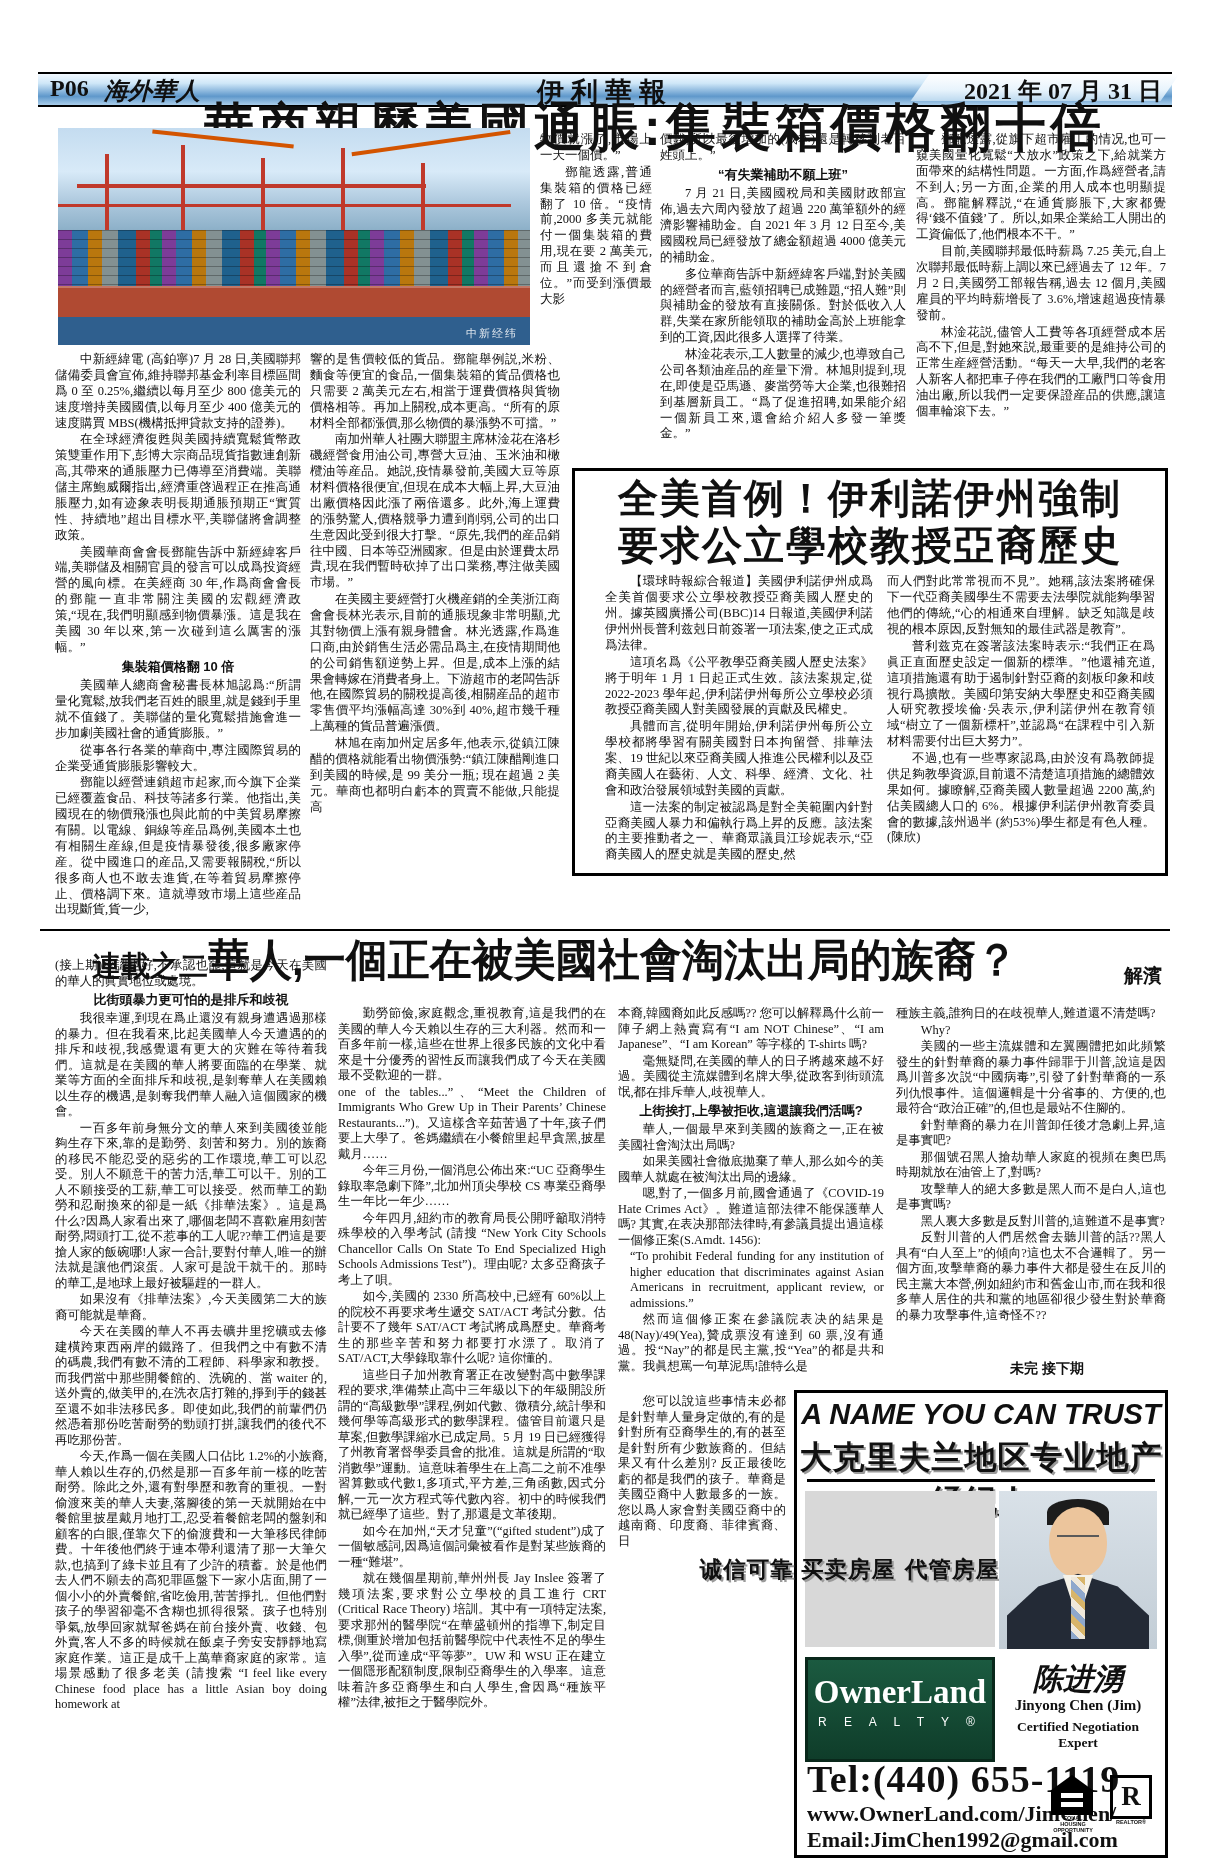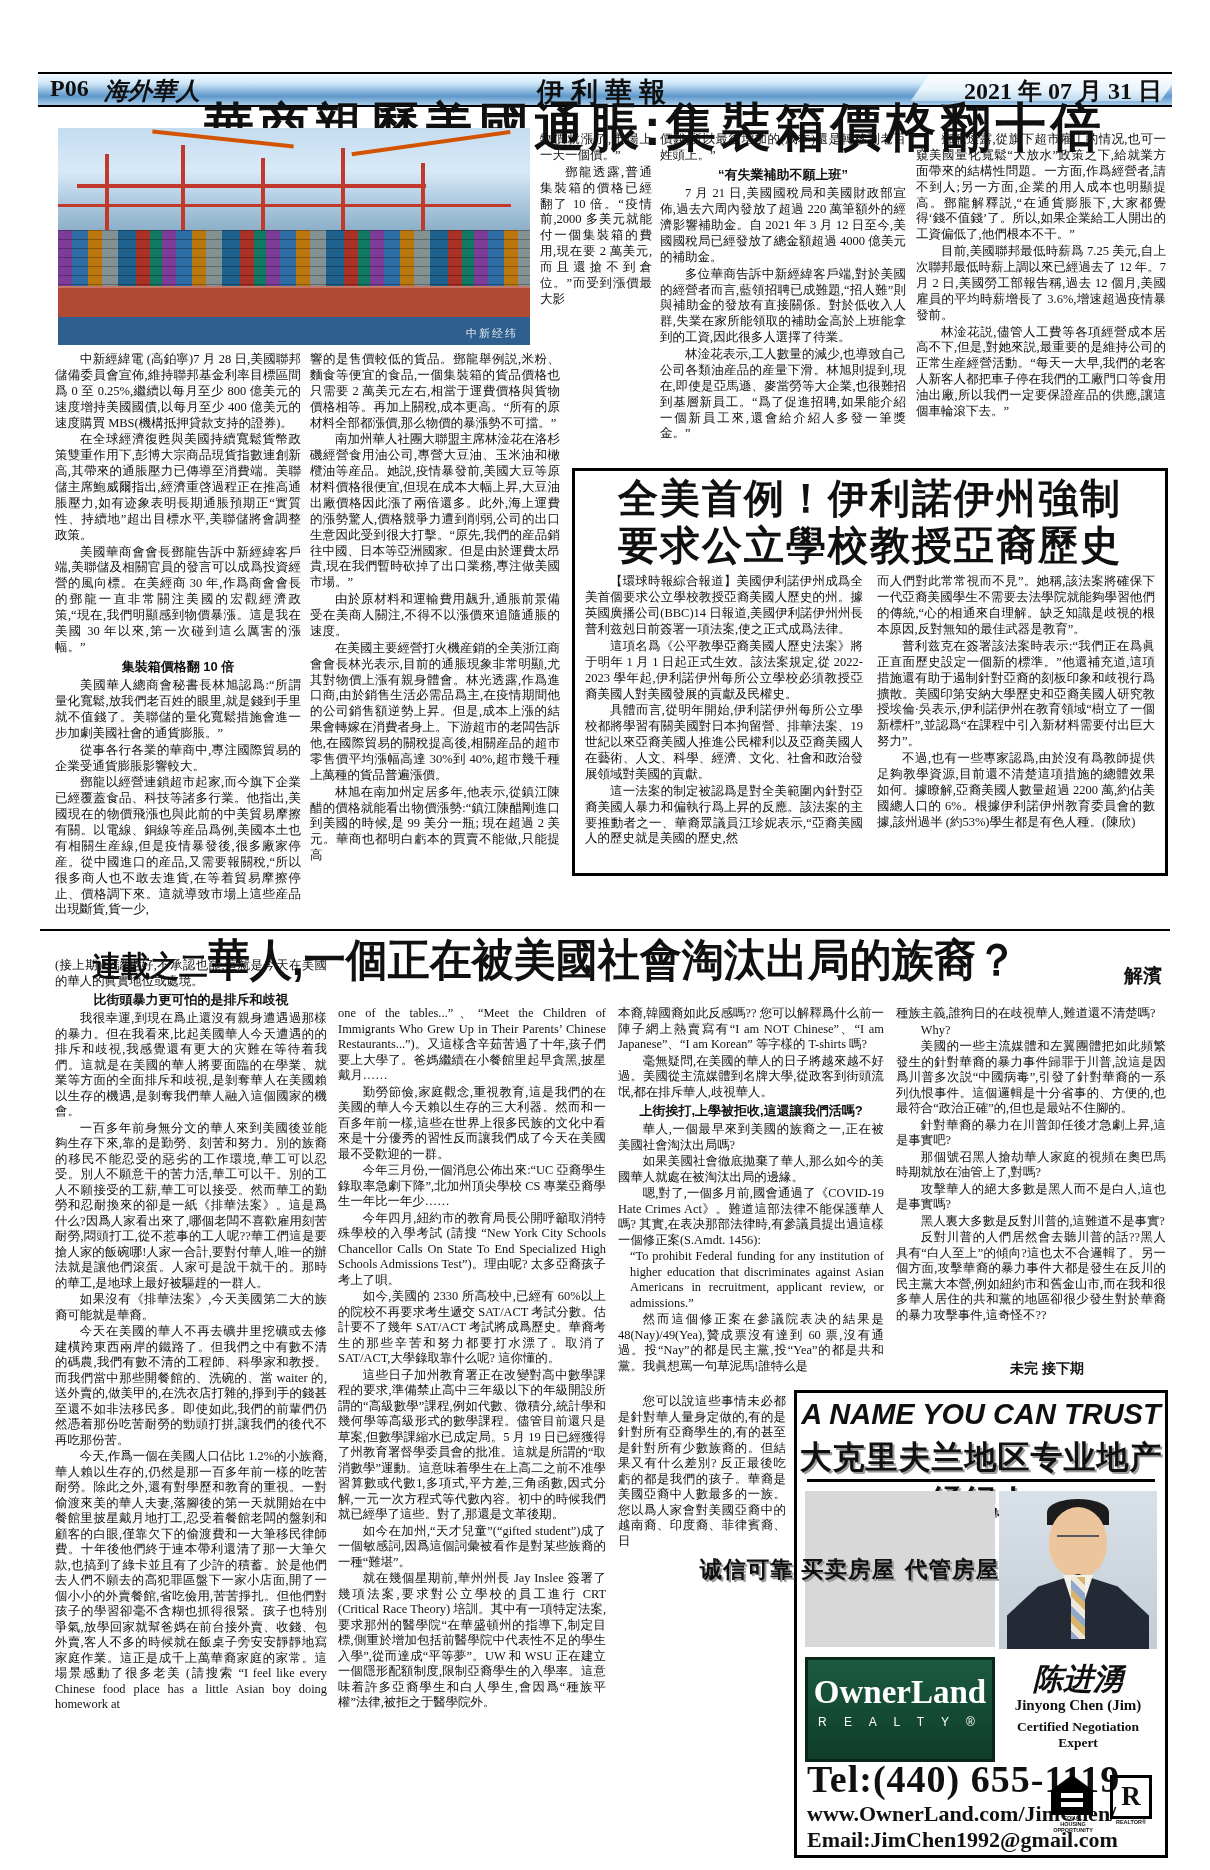--- a/index.html
+++ b/index.html
@@ -36,21 +36,21 @@
   #fg1{position:absolute;left:0;bottom:13%;width:100%;height:14%;background:#b04a32;
     box-shadow:inset 0 2px 0 rgba(255,255,255,.25);}
   #fg2{position:absolute;left:0;bottom:0;width:100%;height:13%;background:#2f5f8e;}
   .ridges{background-image:repeating-linear-gradient(90deg,rgba(0,0,0,.22) 0 2px,transparent 2px 9px);}
   #wmark{position:absolute;right:12px;bottom:4px;color:#ffffff;opacity:.85;font-size:11px;letter-spacing:2px;}
   
   #a2box{left:572px;top:468px;width:596px;height:408px;border:3px solid #000;background:#fff;
          padding:4px 10px;box-sizing:border-box;}
   .a2h{text-align:center;font-weight:900;font-size:40px;line-height:1.18;letter-spacing:2px;
        font-family:"Liberation Sans","DejaVu Sans",sans-serif;}
-  #a2cols{display:flex;gap:14px;margin-top:5px;}
+  #a2cols{display:flex;gap:14px;margin-top:5px;margin-left:20px;}
   #a2cols .col{width:50%;height:292px;font-size:12.5px;}
   
   #rule3{left:40px;top:929px;width:1130px;height:2px;background:#000;}
   #a3label{left:92px;top:947px;font-size:29px;font-weight:900;}
   #a3head{left:208px;top:931px;width:900px;font-size:42px;font-weight:900;white-space:nowrap;transform:scaleY(1.05);transform-origin:top left;}
   #a3author{left:1124px;top:963px;font-size:19px;font-weight:900;}
   
   #adbox{left:794px;top:1390px;width:374px;height:468px;border:3px solid #000;background:#fff;box-sizing:border-box;}
   #adbanner{left:0;right:0;top:5px;text-align:center;font-style:italic;font-weight:900;font-size:29px;letter-spacing:0px;}
   #adsub{left:0;right:0;top:43px;text-align:center;font-weight:900;font-size:32px;letter-spacing:1px;
@@ -137,21 +137,20 @@
       <p class="blk p">在全球經濟復甦與美國持續寬鬆貨幣政策雙重作用下,彭博大宗商品現貨指數連創新高,其帶來的通脹壓力已傳導至消費端。美聯儲主席鮑威爾指出,經濟重啓過程正在推高通脹壓力,如有迹象表明長期通脹預期正“實質性、持續地”超出目標水平,美聯儲將會調整政策。</p>
       <p class="blk p">美國華商會會長鄧龍告訴中新經緯客戶端,美聯儲及相關官員的發言可以成爲投資經營的風向標。在美經商 30 年,作爲商會會長的鄧龍一直非常關注美國的宏觀經濟政策,“現在,我們明顯感到物價暴漲。這是我在美國 30 年以來,第一次碰到這么厲害的漲幅。”</p>
       <p class="blk h">集裝箱價格翻 10 倍</p>
       <p class="blk p">美國華人總商會秘書長林旭認爲:“所謂量化寬鬆,放我們老百姓的眼里,就是錢到手里就不值錢了。美聯儲的量化寬鬆措施會進一步加劇美國社會的通貨膨脹。”</p>
       <p class="blk p">從事各行各業的華商中,專注國際貿易的企業受通貨膨脹影響較大。</p>
       <p class="blk p">鄧龍以經營連鎖超市起家,而今旗下企業已經覆蓋食品、科技等諸多行業。他指出,美國現在的物價飛漲也與此前的中美貿易摩擦有關。以電線、銅線等産品爲例,美國本土也有相關生産線,但是疫情暴發後,很多廠家停産。從中國進口的産品,又需要報關稅,“所以很多商人也不敢去進貨,在等着貿易摩擦停止、價格調下來。這就導致市場上這些産品出現斷貨,貨一少,</p>
     </div>
   <div class="abs col" style="left:310px;top:352px;width:250px;height:528px;">
       <p class="blk c">響的是售價較低的貨品。鄧龍舉例説,米粉、麵食等便宜的食品,一個集裝箱的貨品價格也只需要 2 萬美元左右,相當于運費價格與貨物價格相等。再加上關稅,成本更高。“所有的原材料全部都漲價,那么物價的暴漲勢不可擋。”</p>
       <p class="blk p">南加州華人社團大聯盟主席林淦花在洛杉磯經營食用油公司,專營大豆油、玉米油和橄欖油等産品。她説,疫情暴發前,美國大豆等原材料價格很便宜,但現在成本大幅上昇,大豆油出廠價格因此漲了兩倍還多。此外,海上運費的漲勢驚人,價格競爭力遭到削弱,公司的出口生意因此受到很大打擊。“原先,我們的産品銷往中國、日本等亞洲國家。但是由於運費太昂貴,現在我們暫時砍掉了出口業務,專注做美國市場。”</p>
-      <p class="blk p">由於原材料和運輸費用飆升,通脹前景備受在美商人關注,不得不以漲價來追隨通脹的速度。</p>
       <p class="blk p">在美國主要經營打火機産銷的全美浙江商會會長林光表示,目前的通脹現象非常明顯,尤其對物價上漲有親身體會。林光透露,作爲進口商,由於銷售生活必需品爲主,在疫情期間他的公司銷售額逆勢上昇。但是,成本上漲的結果會轉嫁在消費者身上。下游超市的老闆告訴他,在國際貿易的關稅提高後,相關産品的超市零售價平均漲幅高達 30%到 40%,超市幾千種上萬種的貨品普遍漲價。</p>
       <p class="blk p">林旭在南加州定居多年,他表示,從鎮江陳醋的價格就能看出物價漲勢:“鎮江陳醋剛進口到美國的時候,是 99 美分一瓶; 現在超過 2 美元。華商也都明白虧本的買賣不能做,只能提高</p>
     </div>
 
   <div class="abs" id="a2box">
     <div class="a2h">全美首例！伊利諾伊州強制</div>
     <div class="a2h">要求公立學校教授亞裔歷史</div>
     <div id="a2cols">
       <div class="col">
           <p class="blk p">【環球時報綜合報道】美國伊利諾伊州成爲全美首個要求公立學校教授亞裔美國人歷史的州。據英國廣播公司(BBC)14 日報道,美國伊利諾伊州州長普利兹剋日前簽署一項法案,使之正式成爲法律。</p>
@@ -175,22 +174,22 @@
   <div class="abs col col3" style="left:55px;top:958px;width:272px;height:848px;">
       <p class="blk c">(接上期)承認也好,不承認也罷,這就是今天在美國的華人的眞實地位或處境。</p>
       <p class="blk h">比街頭暴力更可怕的是排斥和歧視</p>
       <p class="blk p">我很幸運,到現在爲止還沒有親身遭遇過那樣的暴力。但在我看來,比起美國華人今天遭遇的的排斥和歧視,我感覺還有更大的灾難在等待着我們。這就是在美國的華人將要面臨的在學業、就業等方面的全面排斥和歧視,是剝奪華人在美國賴以生存的機遇,是剝奪我們華人融入這個國家的機會。</p>
       <p class="blk p">一百多年前身無分文的華人來到美國後並能夠生存下來,靠的是勤勞、刻苦和努力。別的族裔的移民不能忍受的惡劣的工作環境,華工可以忍受。別人不願意干的苦力活,華工可以干。別的工人不願接受的工薪,華工可以接受。然而華工的勤勞和忍耐換來的卻是一紙《排華法案》。這是爲什么?因爲人家看出來了,哪個老闆不喜歡雇用刻苦耐勞,悶頭打工,從不惹事的工人呢??華工們這是要搶人家的飯碗哪!人家一合計,要對付華人,唯一的辦法就是讓他們滾蛋。人家可是說干就干的。那時的華工,是地球上最好被驅趕的一群人。</p>
       <p class="blk p">如果沒有《排華法案》,今天美國第二大的族裔可能就是華裔。</p>
       <p class="blk p">今天在美國的華人不再去礦井里挖礦或去修建橫跨東西兩岸的鐵路了。但我們之中有數不清的碼農,我們有數不清的工程師、科學家和教授。而我們當中那些開餐館的、洗碗的、當 waiter 的,送外賣的,做美甲的,在洗衣店打雜的,掙到手的錢甚至還不如非法移民多。即使如此,我們的前輩們仍然憑着那份吃苦耐勞的勁頭打拼,讓我們的後代不再吃那份苦。</p>
       <p class="blk p">今天,作爲一個在美國人口佔比 1.2%的小族裔,華人賴以生存的,仍然是那一百多年前一樣的吃苦耐勞。除此之外,還有對學歷和教育的重視。一對偷渡來美的華人夫妻,落腳後的第一天就開始在中餐館里披星戴月地打工,忍受着餐館老闆的盤剝和顧客的白眼,僅靠欠下的偷渡費和一大筆移民律師費。十年後他們終于連本帶利還清了那一大筆欠款,也搞到了綠卡並且有了少許的積蓄。於是他們去人們不願去的高犯罪區盤下一家小店面,開了一個小小的外賣餐館,省吃儉用,苦苦掙扎。但他們對孩子的學習卻毫不含糊也抓得很緊。孩子也特別爭氣,放學回家就幫爸媽在前台接外賣、收錢、包外賣,客人不多的時候就在飯桌子旁安安靜靜地寫家庭作業。這正是成千上萬華裔家庭的家常。這場景感動了很多老美 (請搜索 “I feel like every Chinese food place has a little Asian boy doing homework at</p>
     </div>
   <div class="abs col col3" style="left:338px;top:1006px;width:268px;height:848px;">
+      <p class="blk p">勤勞節儉,家庭觀念,重視教育,這是我們的在美國的華人今天賴以生存的三大利器。然而和一百多年前一樣,這些在世界上很多民族的文化中看來是十分優秀的習性反而讓我們成了今天在美國最不受歡迎的一群。</p>
       <p class="blk c">one of the tables...”、“Meet the Children of Immigrants Who Grew Up in Their Parents’ Chinese Restaurants...”)。又這樣含辛茹苦過了十年,孩子們要上大學了。爸媽繼續在小餐館里起早貪黑,披星戴月……</p>
-      <p class="blk p">勤勞節儉,家庭觀念,重視教育,這是我們的在美國的華人今天賴以生存的三大利器。然而和一百多年前一樣,這些在世界上很多民族的文化中看來是十分優秀的習性反而讓我們成了今天在美國最不受歡迎的一群。</p>
       <p class="blk p">今年三月份,一個消息公佈出來:“UC 亞裔學生錄取率急劇下降”,北加州頂尖學校 CS 專業亞裔學生一年比一年少……</p>
       <p class="blk p">今年四月,紐約市的教育局長公開呼籲取消特殊學校的入學考試 (請搜 “New York City Schools Chancellor Calls On State To End Specialized High Schools Admissions Test”)。理由呢? 太多亞裔孩子考上了唄。</p>
       <p class="blk p">如今,美國的 2330 所高校中,已經有 60%以上的院校不再要求考生遞交 SAT/ACT 考試分數。估計要不了幾年 SAT/ACT 考試將成爲歷史。華裔考生的那些辛苦和努力都要打水漂了。取消了 SAT/ACT,大學錄取靠什么呢? 這你懂的。</p>
       <p class="blk p">這些日子加州教育署正在改變對高中數學課程的要求,準備禁止高中三年級以下的年級開設所謂的“高級數學”課程,例如代數、微積分,統計學和幾何學等高級形式的數學課程。儘管目前還只是草案,但數學課縮水已成定局。5 月 19 日已經獲得了州教育署督學委員會的批准。這就是所謂的“取消數學”運動。這意味着學生在上高二之前不准學習算數或代數1,多項式,平方差,三角函數,因式分解,一元一次方程式等代數內容。初中的時候我們就已經學了這些。對了,那還是文革後期。</p>
       <p class="blk p">如今在加州,“天才兒童”(“gifted student”)成了一個敏感詞,因爲這個詞彙被看作是對某些族裔的一種“難堪”。</p>
       <p class="blk p">就在幾個星期前,華州州長 Jay Inslee 簽署了幾項法案,要求對公立學校的員工進行 CRT (Critical Race Theory) 培訓。其中有一項特定法案,要求那州的醫學院“在華盛頓州的指導下,制定目標,側重於增加包括前醫學院中代表性不足的學生入學”,從而達成“平等夢”。UW 和 WSU 正在建立一個隱形配額制度,限制亞裔學生的入學率。這意味着許多亞裔學生和白人學生,會因爲“種族平權”法律,被拒之于醫學院外。</p>
     </div>
   <div class="abs col col3" style="left:618px;top:1006px;width:266px;height:380px;">
       <p class="blk c">本裔,韓國裔如此反感嗎?? 您可以解釋爲什么前一陣子網上熱賣寫有“I am NOT Chinese”、“I am Japanese”、“I am Korean” 等字樣的 T-shirts 嗎?</p>
       <p class="blk p">毫無疑問,在美國的華人的日子將越來越不好過。美國從主流媒體到名牌大學,從政客到街頭流氓,都在排斥華人,歧視華人。</p>

